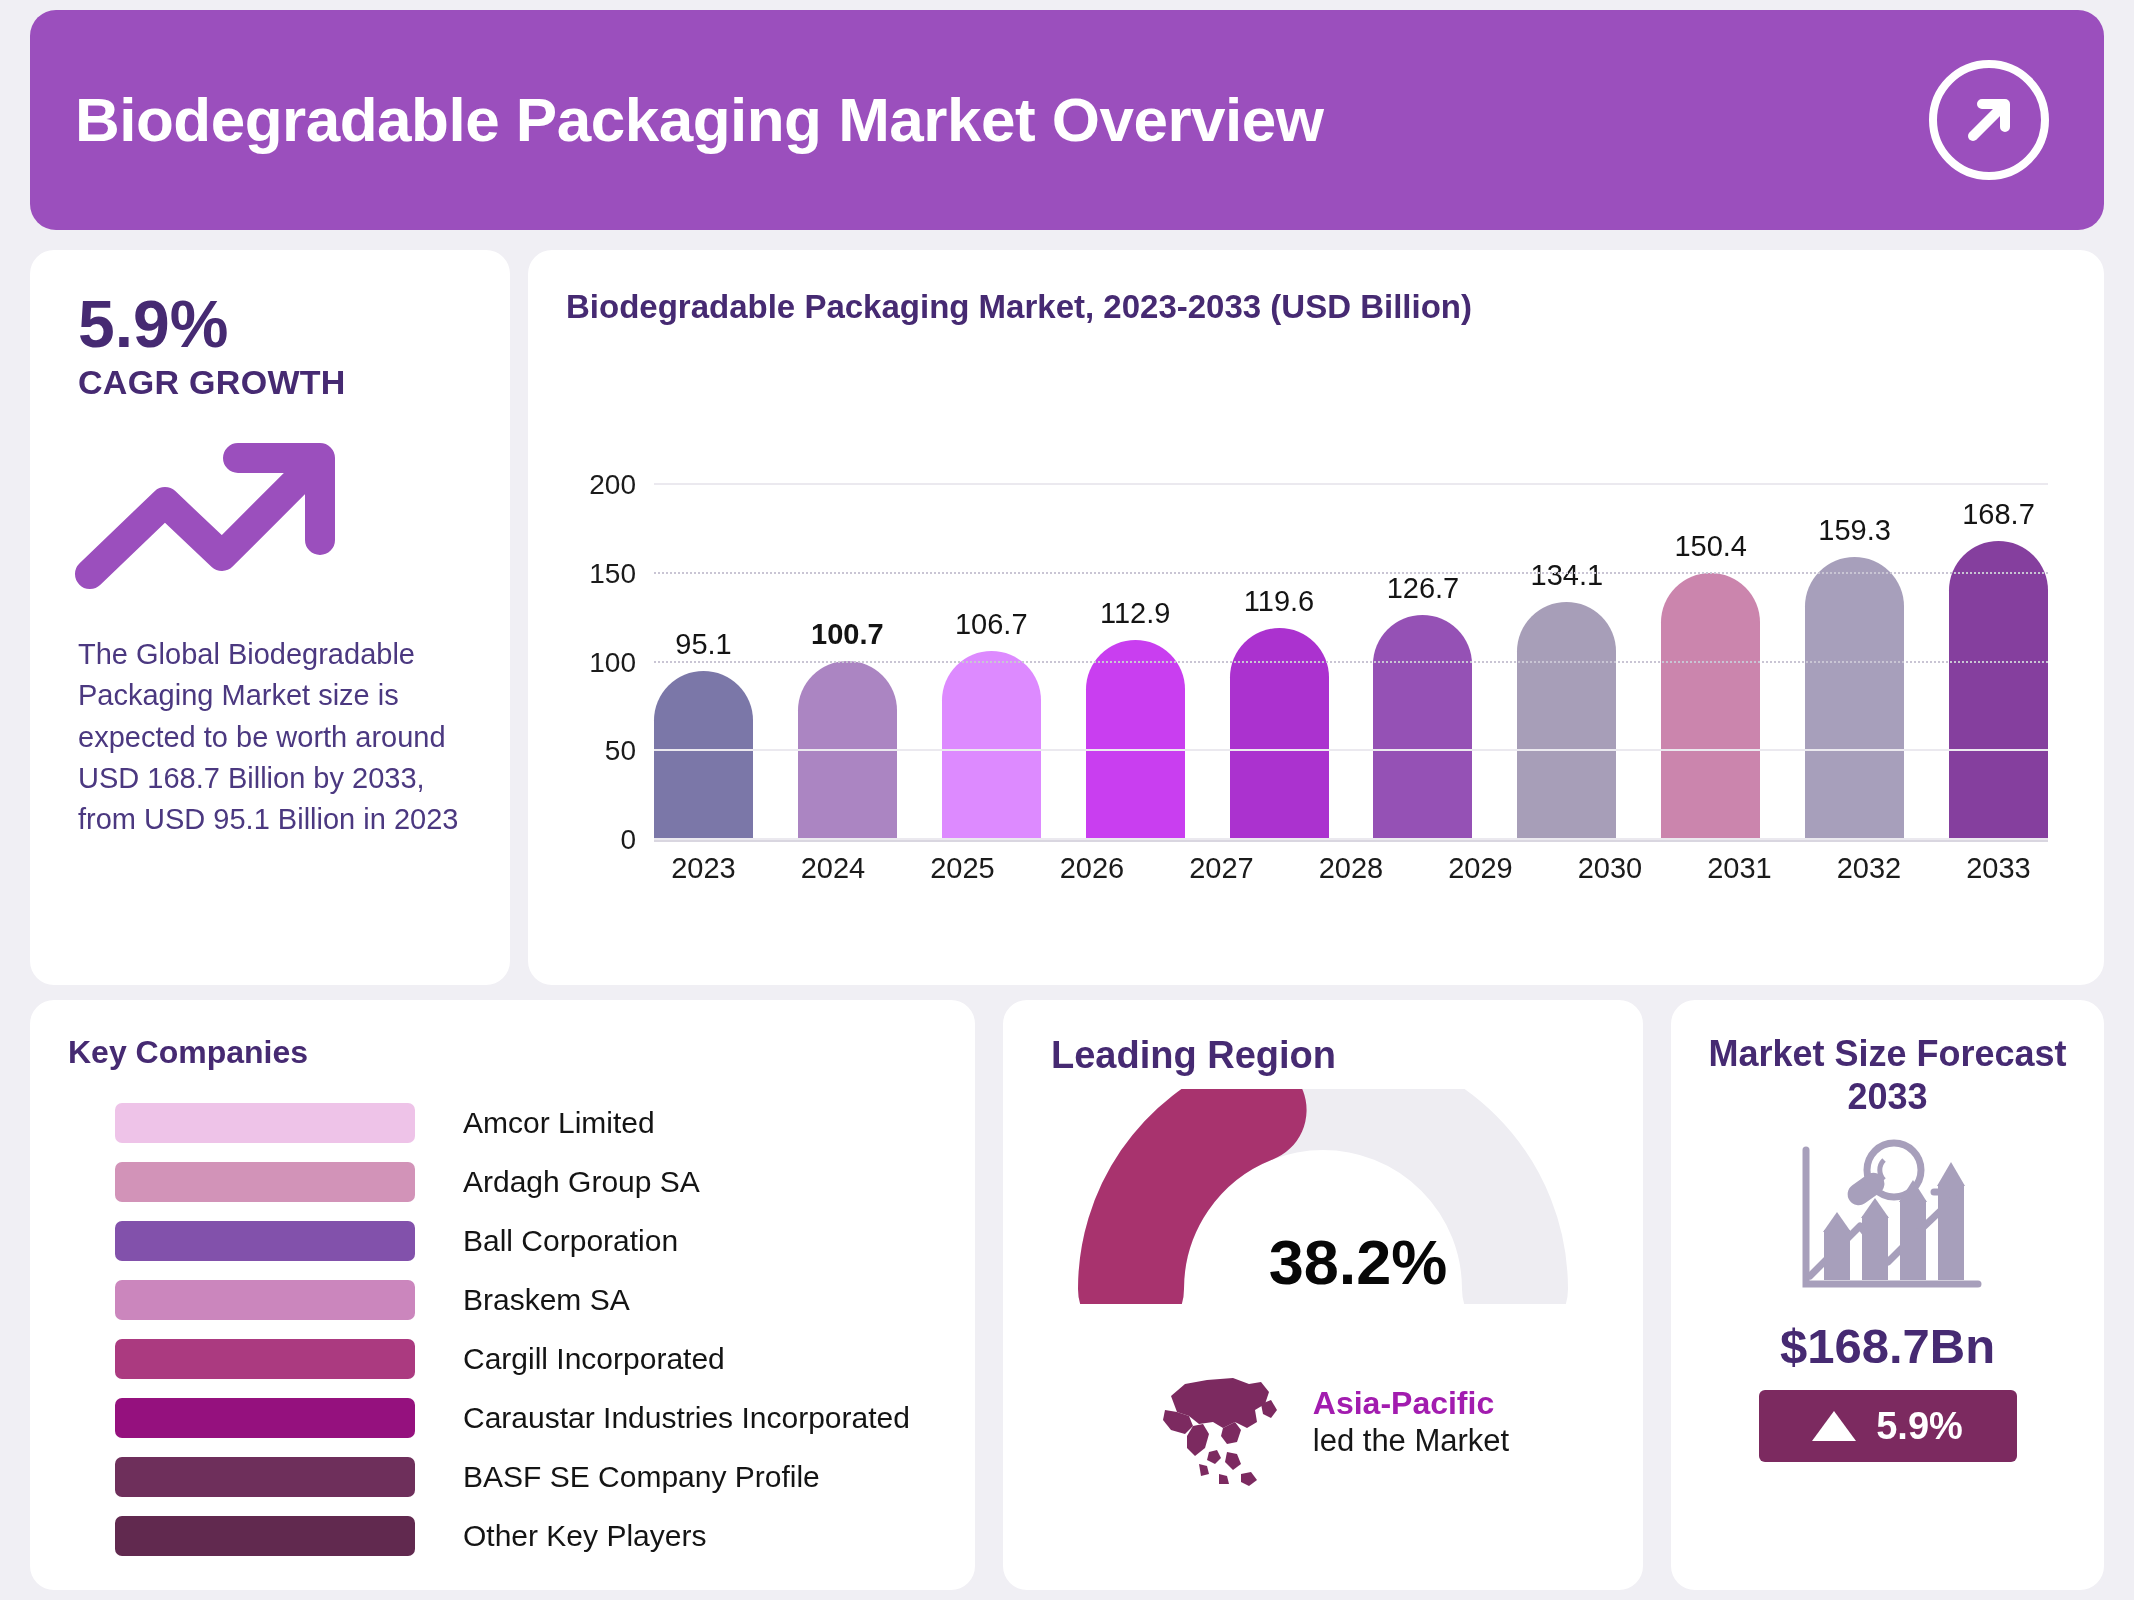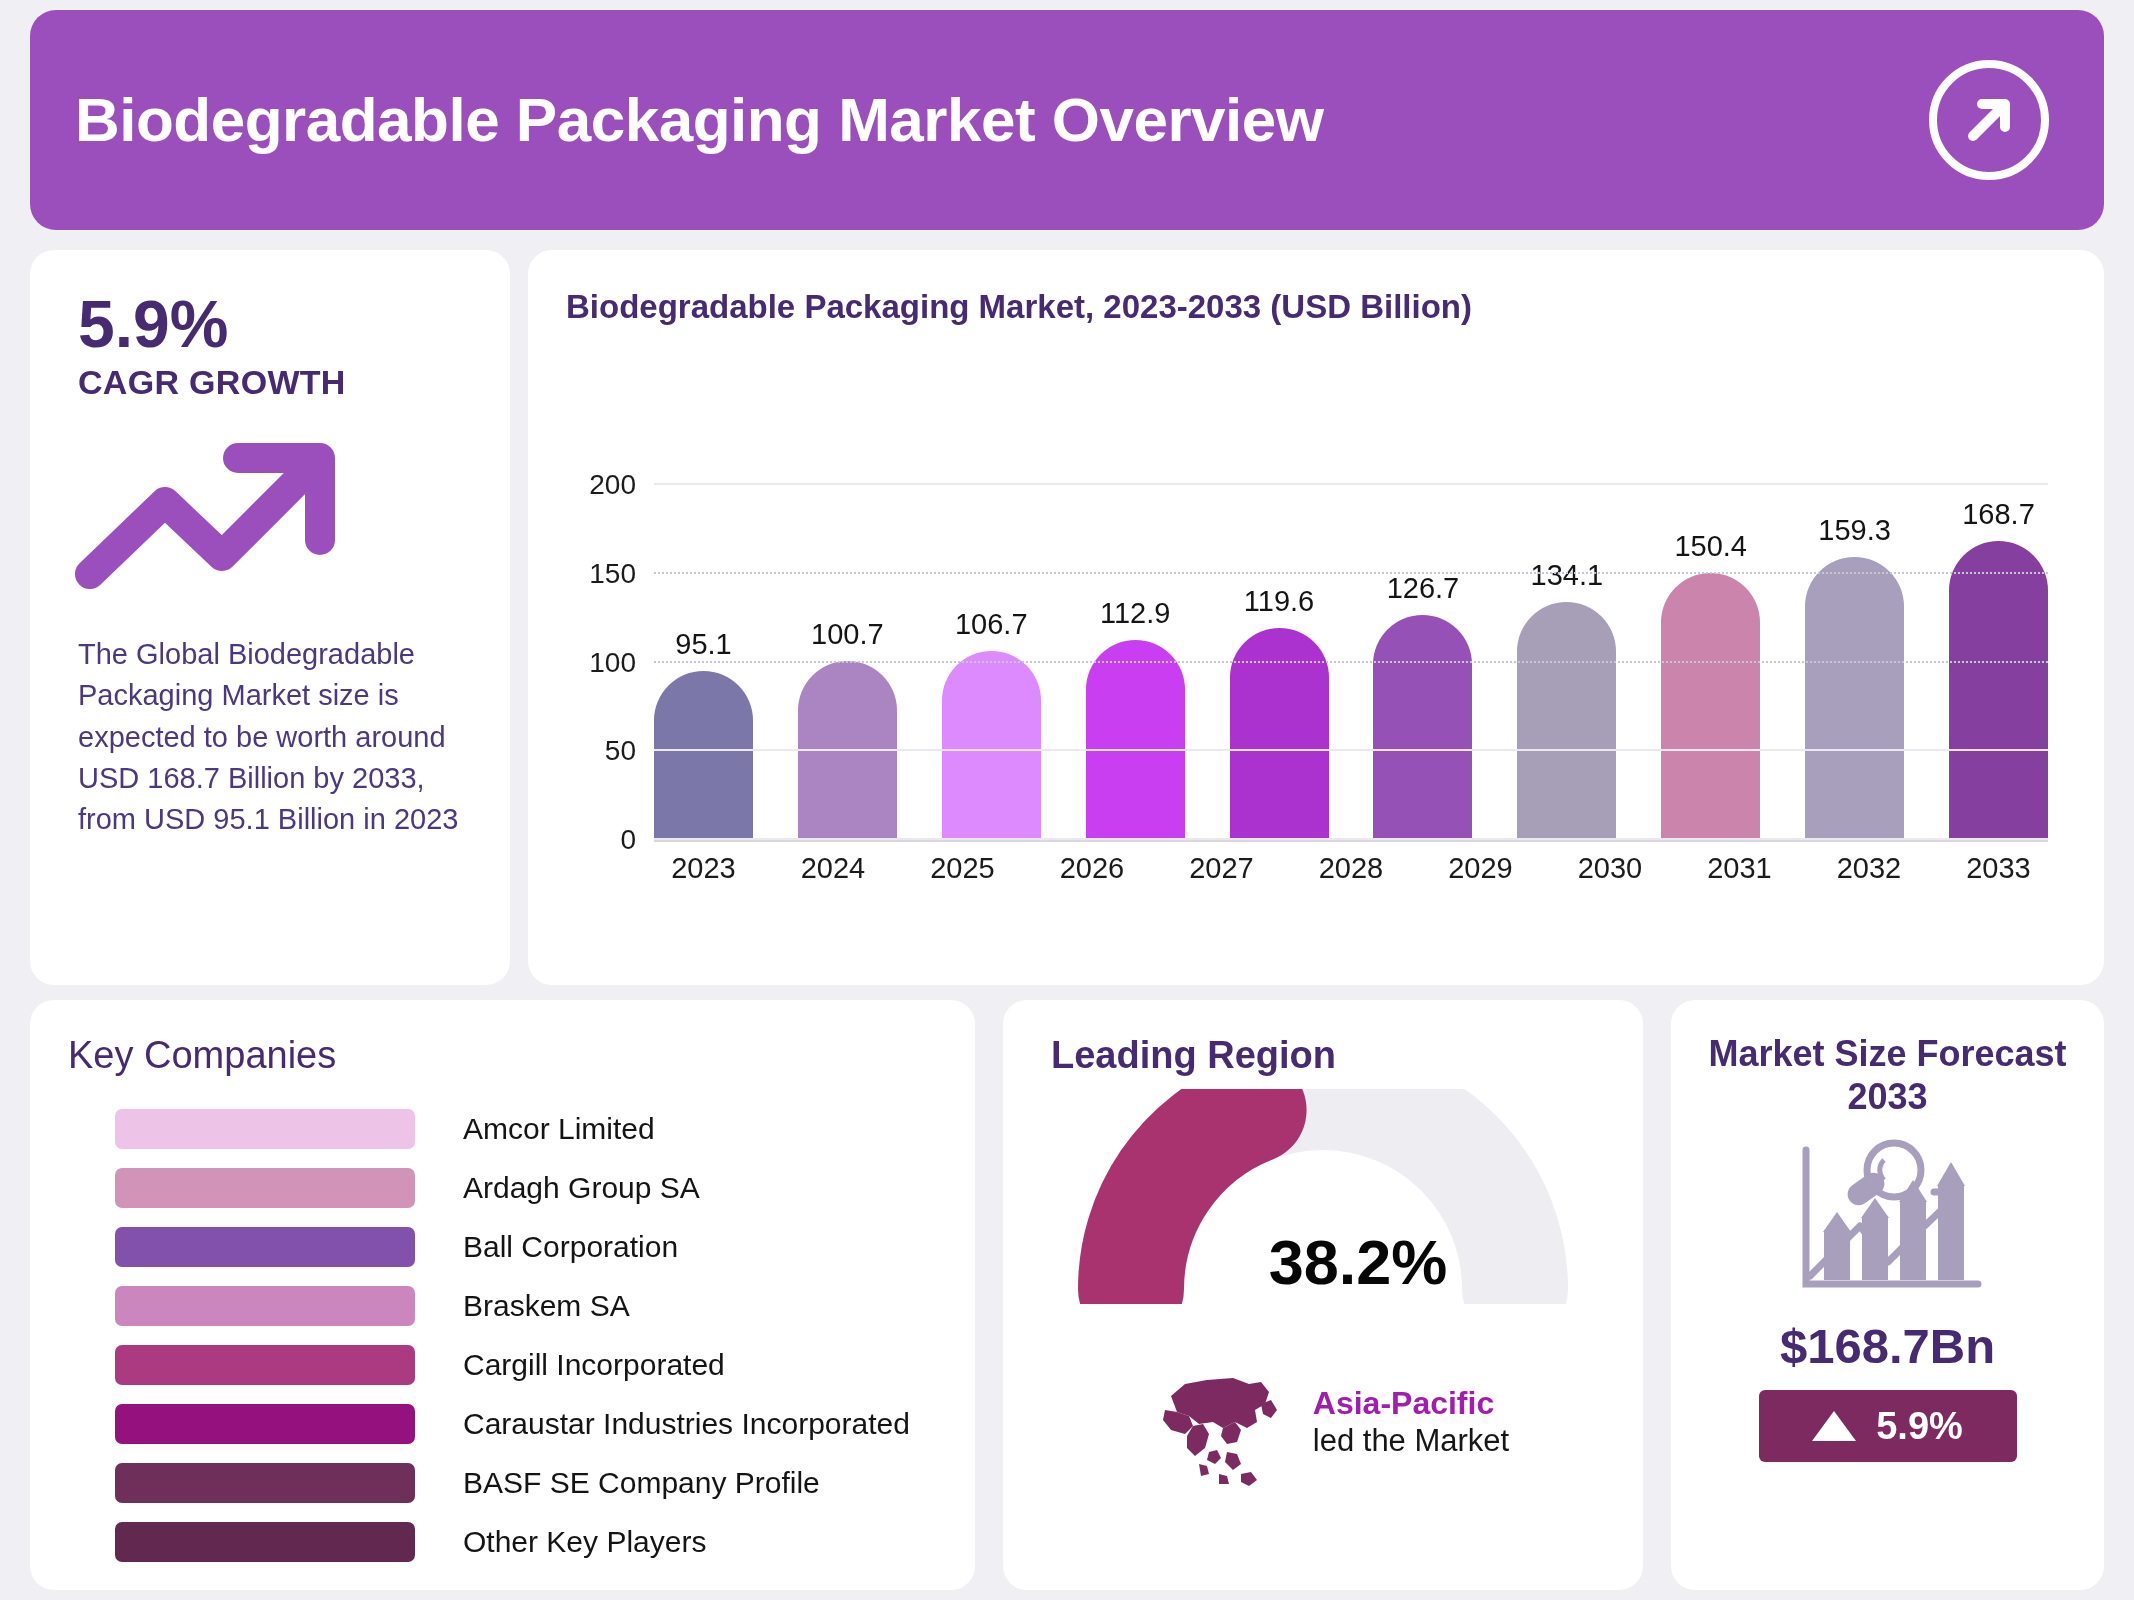--- a/index.html
+++ b/index.html
@@ -157,22 +157,22 @@
     left: 88px; right: 18px;
     top: 485px;
     border-top: 2px solid #d9d6e0;
   }
 
   
   #companies-card { left: 30px; top: 1000px; width: 945px; height: 590px; }
   .companies-title {
     margin: 34px 0 0 38px;
     color: #462a72;
-    font-size: 38px;
-    font-weight: normal;
+    font-size: 32px;
+    font-weight: bold;
   }
   .companies-list { margin: 22px 0 0 0; }
   .company-row {
     display: flex;
     align-items: center;
     height: 59px;
   }
   .company-swatch {
     width: 300px; height: 40px;
     margin-left: 85px;
@@ -291,21 +291,21 @@
   <div class="card" id="chart-card">
     <div class="chart-title">Biodegradable Packaging Market, 2023-2033 (USD Billion)</div>
     <div class="plot">
       <div class="plot-inner" id="plot-inner">
         <div class="bars" id="bars">
             <div class="bar-slot">
               <div class="bar-value" style="bottom: 168.802px;">95.1</div>
               <div class="bar" style="height: 168.802px; background: rgb(123, 119, 168);"></div>
             </div>
             <div class="bar-slot">
-              <div class="bar-value" style="bottom: 178.743px;">100.7</div>
+              <div class="bar-value" style="bottom: 178.743px; font-weight: bold;">100.7</div>
               <div class="bar" style="height: 178.743px; background: rgb(171, 133, 194);"></div>
             </div>
             <div class="bar-slot">
               <div class="bar-value" style="bottom: 189.392px;">106.7</div>
               <div class="bar" style="height: 189.392px; background: rgb(221, 138, 255);"></div>
             </div>
             <div class="bar-slot">
               <div class="bar-value" style="bottom: 200.398px;">112.9</div>
               <div class="bar" style="height: 200.398px; background: rgb(201, 62, 240);"></div>
             </div>

